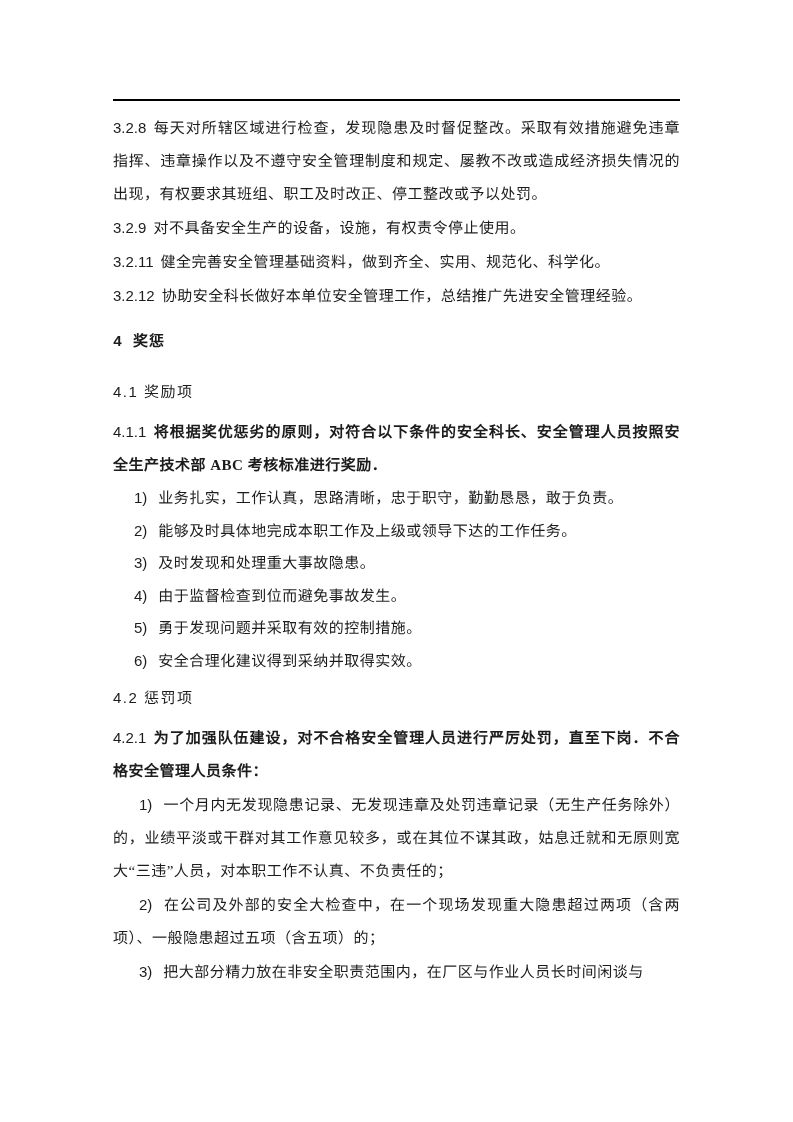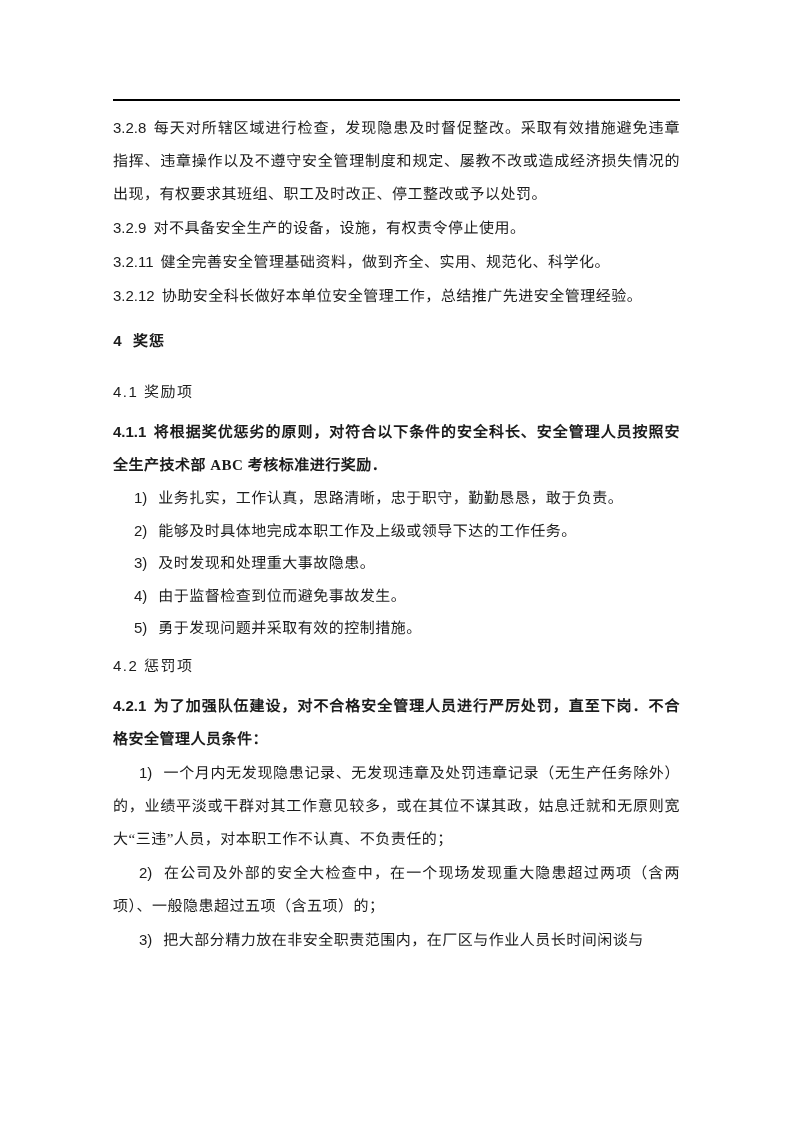--- a/index.html
+++ b/index.html
@@ -66,21 +66,21 @@
   
   p.intro {
     margin: 12px 0 0 0;
     font-size: 15px;
     font-weight: 700;
     line-height: 33px;
     text-align: justify;
     letter-spacing: 0.5px;
   }
   p.intro .clause-num {
-    font-weight: 700;
+    font-weight: 400;
   }
   
   .award-list {
     margin: 0;
   }
   p.award-item {
     margin: 0;
     font-size: 15px;
     line-height: 31.5px;
     text-indent: 21px;
@@ -127,20 +127,21 @@
     <h2 class="section">4.1 奖励项</h2>
 
     <p class="intro"><span class="clause-num">4.1.1</span><span>将根据奖优惩劣的原则，对符合以下条件的安全科长、安全管理人员按照安全生产技术部 ABC 考核标准进行奖励．</span></p>
 
     <div class="award-list">
       <p class="award-item"><span class="item-num">1)</span><span>业务扎实，工作认真，思路清晰，忠于职守，勤勤恳恳，敢于负责。</span></p>
       <p class="award-item"><span class="item-num">2)</span><span>能够及时具体地完成本职工作及上级或领导下达的工作任务。</span></p>
       <p class="award-item"><span class="item-num">3)</span><span>及时发现和处理重大事故隐患。</span></p>
       <p class="award-item"><span class="item-num">4)</span><span>由于监督检查到位而避免事故发生。</span></p>
       <p class="award-item"><span class="item-num">5)</span><span>勇于发现问题并采取有效的控制措施。</span></p>
+      <p class="award-item"><span class="item-num">6)</span><span>安全合理化建议得到采纳并取得实效。</span></p>
     </div>
 
     <h2 class="section tight">4.2 惩罚项</h2>
 
     <p class="intro"><span class="clause-num">4.2.1</span><span>为了加强队伍建设，对不合格安全管理人员进行严厉处罚，直至下岗．不合格安全管理人员条件：</span></p>
 
     <div class="penalty-list">
       <p class="penalty-item"><span class="item-num">1)</span><span>一个月内无发现隐患记录、无发现违章及处罚违章记录（无生产任务除外）的，业绩平淡或干群对其工作意见较多，或在其位不谋其政，姑息迁就和无原则宽大“三违”人员，对本职工作不认真、不负责任的；</span></p>
       <p class="penalty-item"><span class="item-num">2)</span><span>在公司及外部的安全大检查中，在一个现场发现重大隐患超过两项（含两项）、一般隐患超过五项（含五项）的；</span></p>
       <p class="penalty-item"><span class="item-num">3)</span><span>把大部分精力放在非安全职责范围内，在厂区与作业人员长时间闲谈与</span></p>

